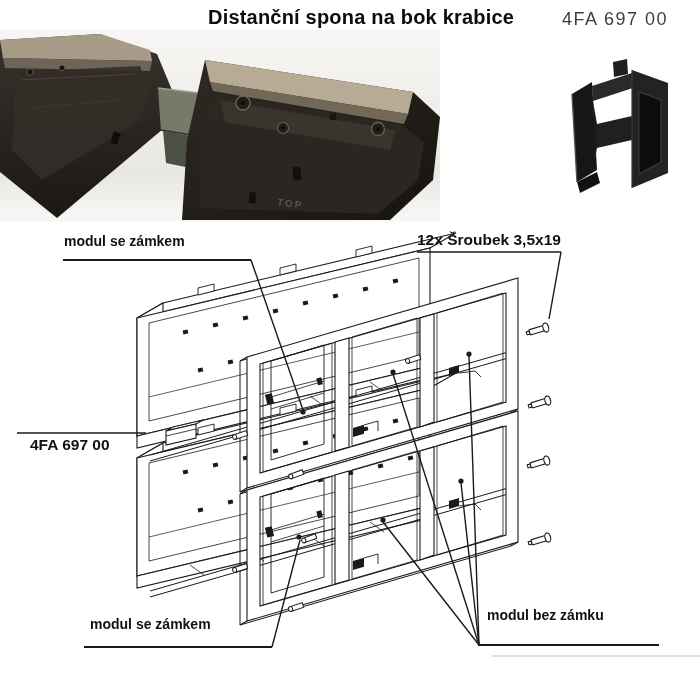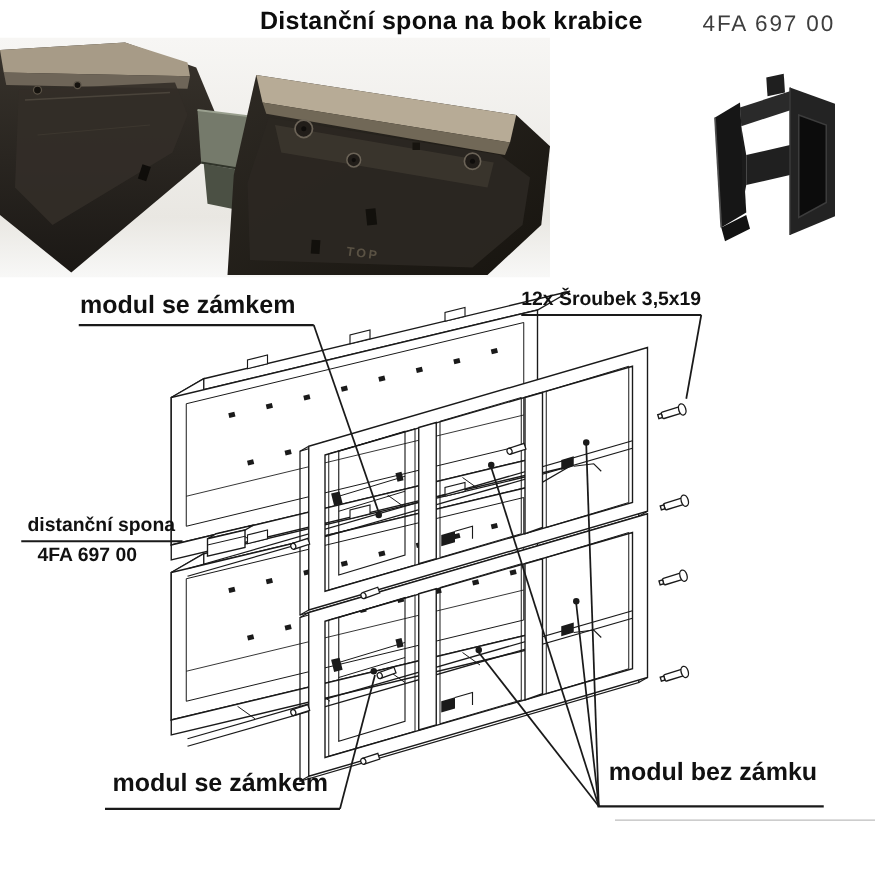--- a/index.html
+++ b/index.html
@@ -3,21 +3,21 @@
 <meta charset="utf-8">
 <style>
   html,body{margin:0;padding:0;background:#fff;}
   .page{position:relative;width:700px;height:696px;background:#ffffff;
         font-family:"Liberation Sans",sans-serif;overflow:hidden;}
   .title{position:absolute;left:208px;top:6px;font-size:20px;font-weight:bold;color:#0d0d0d;
          white-space:nowrap;letter-spacing:0.2px;}
   .partno{position:absolute;left:562px;top:9px;font-size:18px;color:#3e3e3e;
           white-space:nowrap;letter-spacing:1.5px;}
   .lbl{position:absolute;font-weight:bold;color:#111;white-space:nowrap;}
-  .lbl-big{font-size:20px;}
+  .lbl-big{font-size:14px;}
   .lbl-med{font-size:15.5px;}
   .photo{position:absolute;}
   svg{display:block;}
   .dim{fill:#1a1a1a;stroke:none;}
   .topmark{position:absolute;left:277px;top:168px;font-size:10px;color:#6a6150;opacity:.75;
            transform:rotate(8deg);letter-spacing:2px;font-weight:bold;}
 </style>
 </head>
 <body>
 
@@ -243,18 +243,17 @@
       <circle cx="299" cy="537" r="2.6"></circle>
       <circle cx="393" cy="372" r="2.6"></circle>
       <circle cx="469" cy="354" r="2.6"></circle>
       <circle cx="461" cy="481" r="2.6"></circle>
       <circle cx="383" cy="520" r="2.6"></circle>
     </g>
   </svg>
 
   <div class="lbl lbl-big" style="left:64px;top:233px;">modul se zámkem</div>
   <div class="lbl lbl-med" style="left:417px;top:231px;text-align:center;">12x Šroubek 3,5x19</div>
-  <div class="lbl lbl-med" style="left:22px;top:412px;">distanční spona</div>
   <div class="lbl lbl-med" style="left:30px;top:436px;">4FA 697 00</div>
   <div class="lbl lbl-big" style="left:90px;top:616px;">modul se zámkem</div>
   <div class="lbl lbl-big" style="left:487px;top:607px;">modul bez zámku</div>
 
 </div>
 
 </body></html>

